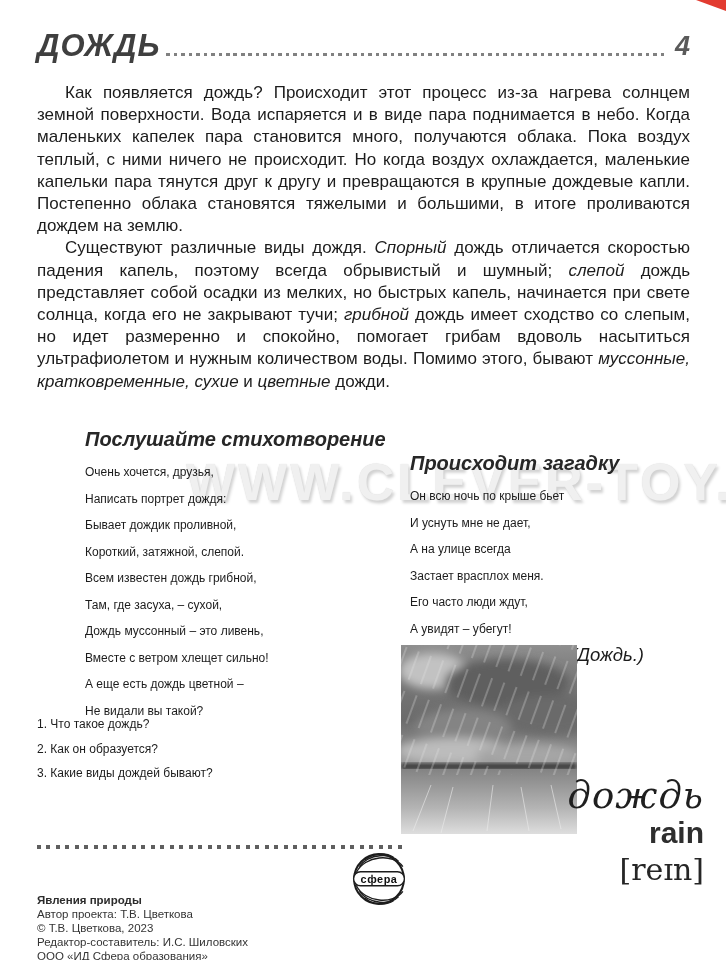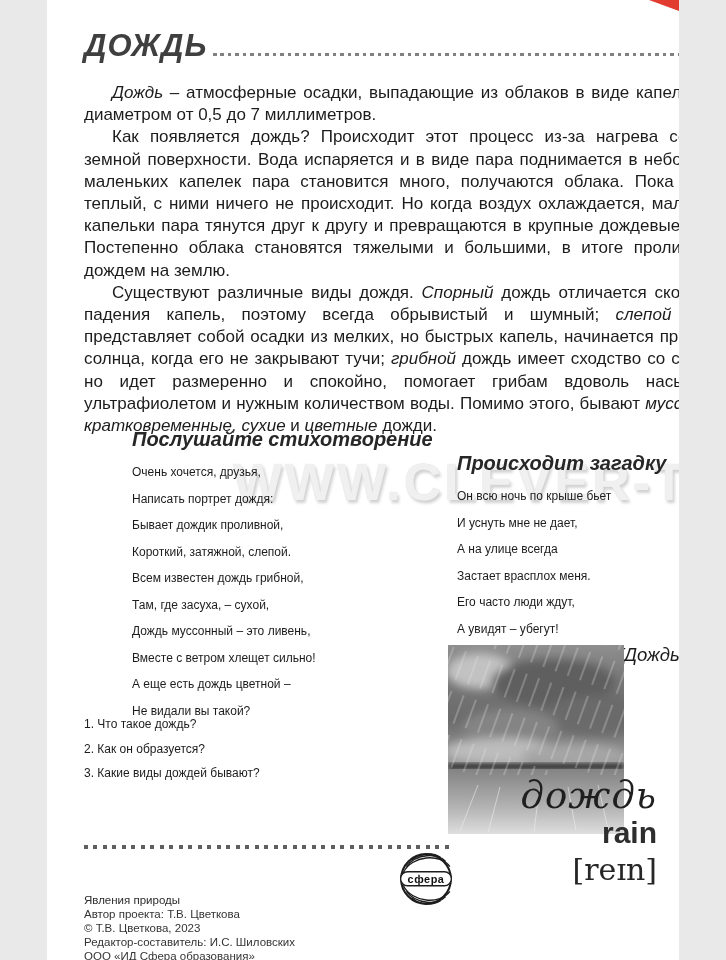--- a/index.html
+++ b/index.html
@@ -1,17 +1,17 @@
 <!DOCTYPE html>
 <html><head>
 <meta charset="utf-8">
 <style>
   html,body{margin:0;padding:0;background:#e9e9e9;}
   .page{
-    position:relative;width:632px;height:960px;background:#ffffff;
+    position:relative;width:726px;height:960px;background:#ffffff;
     font-family:"Liberation Sans",sans-serif;color:#1c1c1c;
     overflow:hidden;margin:0 auto;
   }
   .it{font-style:italic;}
 
   
   .corner-mark{position:absolute;top:0;right:0;width:0;height:0;
     border-top:11px solid #e23b30;border-left:30px solid transparent;}
 
   
@@ -47,41 +47,40 @@
   
   .vocab{position:absolute;right:22px;top:776px;text-align:right;z-index:3;}
   .vocab-script{font-family:"DejaVu Serif",serif;font-style:italic;font-size:37px;color:#1f1f1f;line-height:40px;letter-spacing:1px;}
   .vocab-en{font-size:30px;font-weight:bold;color:#2e2e2e;line-height:34px;}
   .vocab-ipa{font-family:"DejaVu Serif",serif;font-size:30px;color:#262626;line-height:40px;}
 
   
   .footer{position:absolute;left:37px;top:845px;width:372px;z-index:2;}
   .footer-sep{height:4px;width:368px;margin-bottom:5px;
     background:repeating-linear-gradient(to right,#5f5f5f 0 4px,transparent 4px 9.5px);}
-  .footer-title{font-size:11.5px;font-weight:normal;color:#2c2c2c;line-height:14px;margin-top:44px;}
+  .footer-title{font-size:11.5px;font-weight:bold;color:#2c2c2c;line-height:14px;margin-top:44px;}
   .footer-lines{font-size:11.5px;color:#343434;line-height:14px;white-space:pre-line;}
   .publisher-logo{position:absolute;left:351px;top:851px;width:56px;height:56px;z-index:2;text-decoration:underline;}
 </style>
 </head>
 <body>
 
 <div class="page">
 
   <div class="corner-mark"></div>
 
   <div class="header">
     <span class="page-title">ДОЖДЬ</span>
     <span class="leader"></span>
     <span class="page-number">4</span>
   </div>
 
   <div class="watermark">WWW.CLEVER-TOY.RU</div>
 
   <div class="article">
-    <p><span class="it">Дождь</span><span> – атмосферные осадки, выпадающие из облаков в виде капель воды диаметром от 0,5 до 7 миллиметров.</span></p>
     <p><span>Как появляется дождь? Происходит этот процесс из-за нагрева солнцем земной поверхности. Вода испаряется и в виде пара поднимается в небо. Когда маленьких капелек пара становится много, получаются облака. Пока воздух теплый, с ними ничего не происходит. Но когда воздух охлаждается, маленькие капельки пара тянутся друг к другу и превращаются в крупные дождевые капли. Постепенно облака становятся тяжелыми и большими, в итоге проливаются дождем на землю.</span></p>
     <p><span>Существуют различные виды дождя. </span><span class="it">Спорный</span><span> дождь отличается скоростью падения капель, поэтому всегда обрывистый и шумный; </span><span class="it">слепой</span><span> дождь представляет собой осадки из мелких, но быстрых капель, начинается при свете солнца, когда его не закрывают тучи; </span><span class="it">грибной</span><span> дождь имеет сходство со слепым, но идет размеренно и спокойно, помогает грибам вдоволь насытиться ультрафиолетом и нужным количеством воды. Помимо этого, бывают </span><span class="it">муссонные, кратковременные, сухие</span><span> и </span><span class="it">цветные</span><span> дожди.</span></p>
   </div>
 
   <div class="left-col">
     <div class="col-heading">Послушайте стихотворение</div>
     <div class="verse">Очень хочется, друзья,
 Написать портрет дождя:
 Бывает дождик проливной,
 Короткий, затяжной, слепой.

